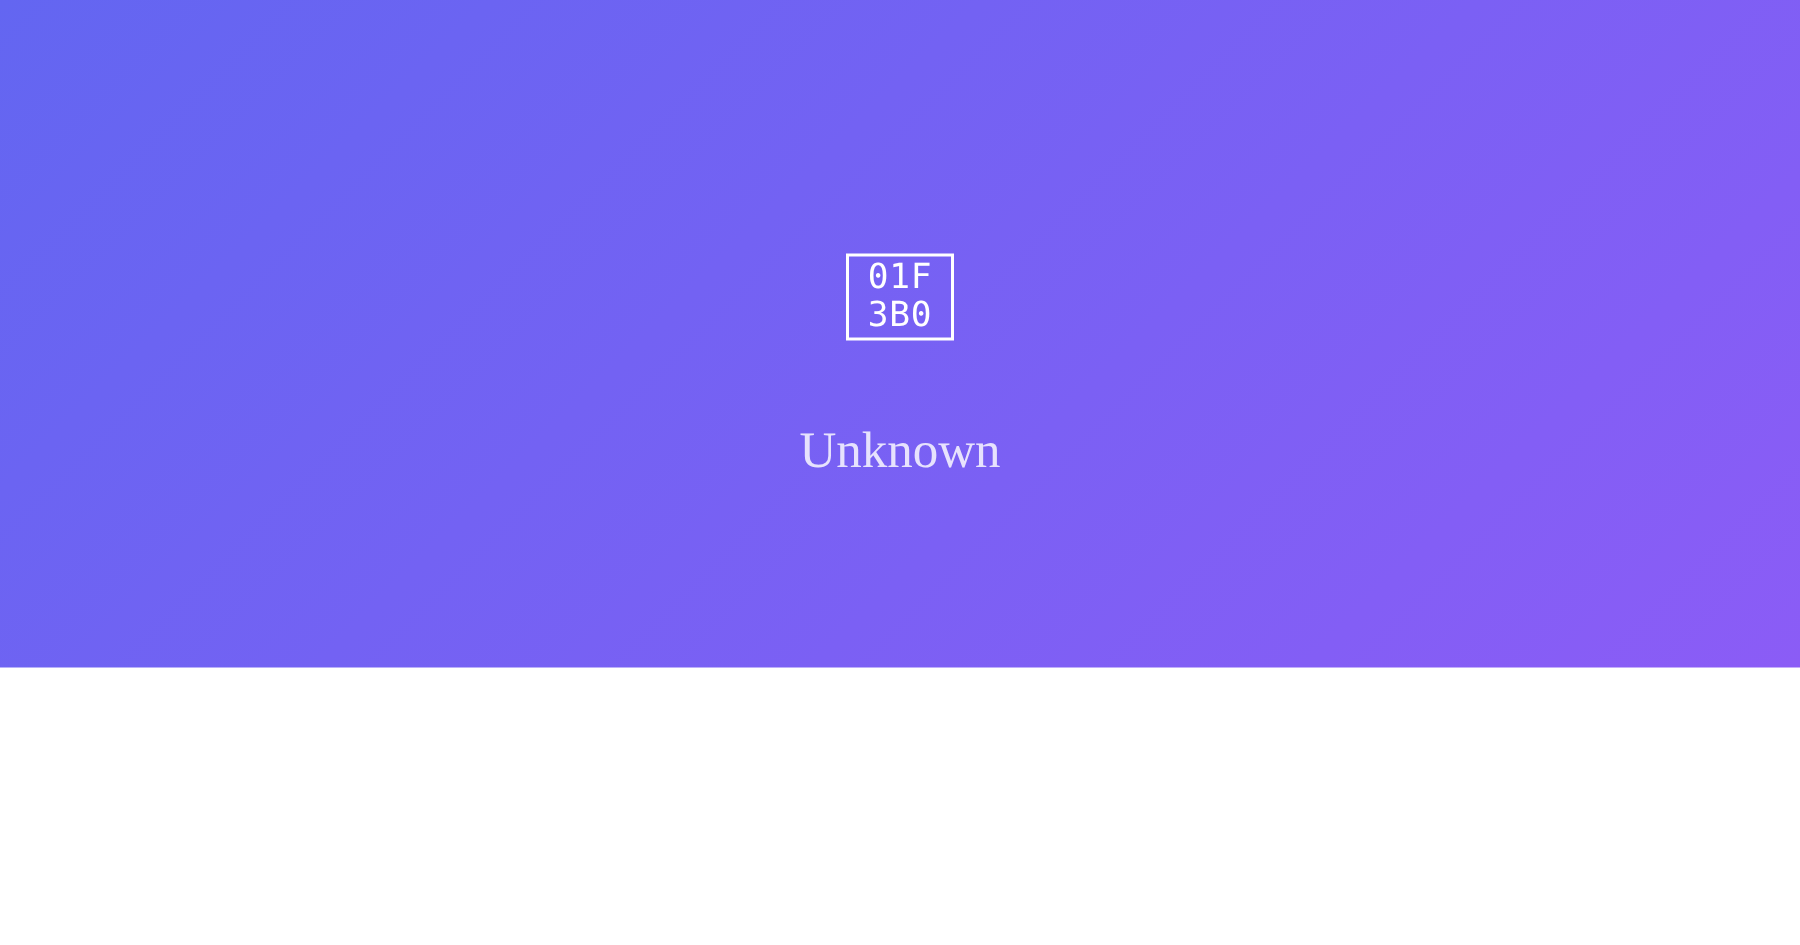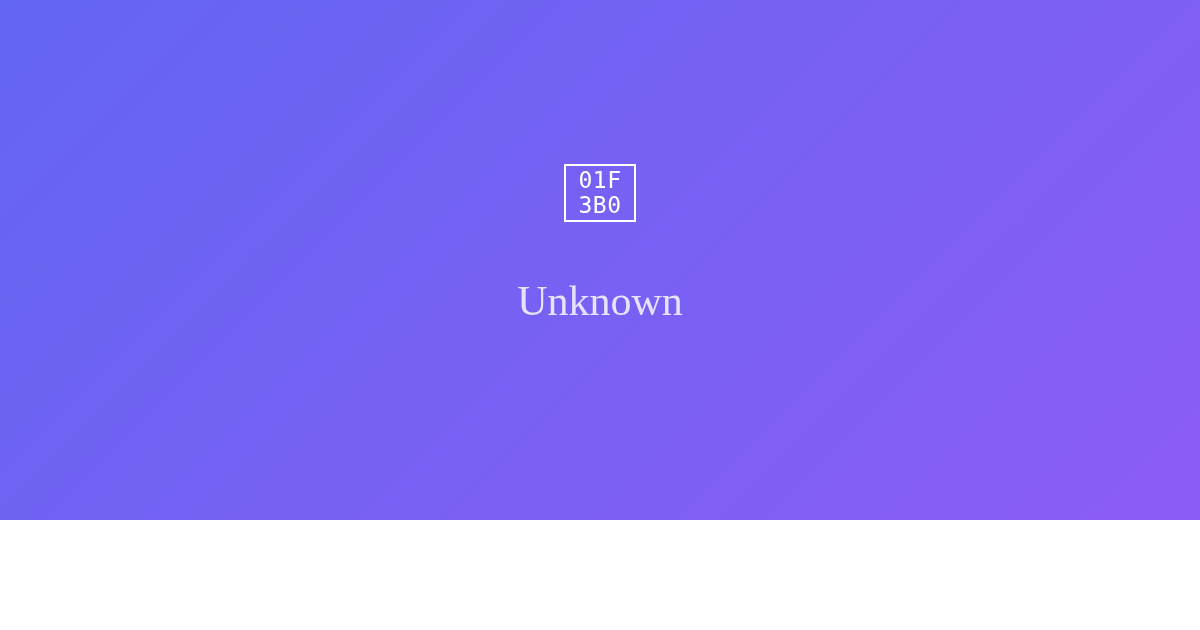--- a/index.html
+++ b/index.html
@@ -10,21 +10,21 @@
   body {
     width: 1200px;
     height: 630px;
     overflow: hidden;
     font-family: "Liberation Serif", "DejaVu Serif", serif;
   }
 
   .og-card {
     position: relative;
     width: 1200px;
-    height: 520px;
+    height: 445px;
     box-sizing: border-box;
     background: linear-gradient(135deg, #6366f1 0%, #8b5cf6 100%);
     display: flex;
     flex-direction: column;
     align-items: center;
     justify-content: flex-start;
     overflow: hidden;
   }
 
   
@@ -84,21 +84,21 @@
     line-height: 1.05;
     color: #ffffff;
     margin: 0;
     white-space: nowrap;
     letter-spacing: 0.5px;
   }
 
   .og-subtitle {
     font-family: "Liberation Serif", "DejaVu Serif", serif;
     font-weight: 400;
-    font-size: 42px;
+    font-size: 34px;
     line-height: 1.2;
     color: rgba(255, 255, 255, 0.82);
     margin: 54px 0 0 0;
     text-align: center;
     white-space: nowrap;
   }
 
   
   .og-footer {
     position: absolute;

